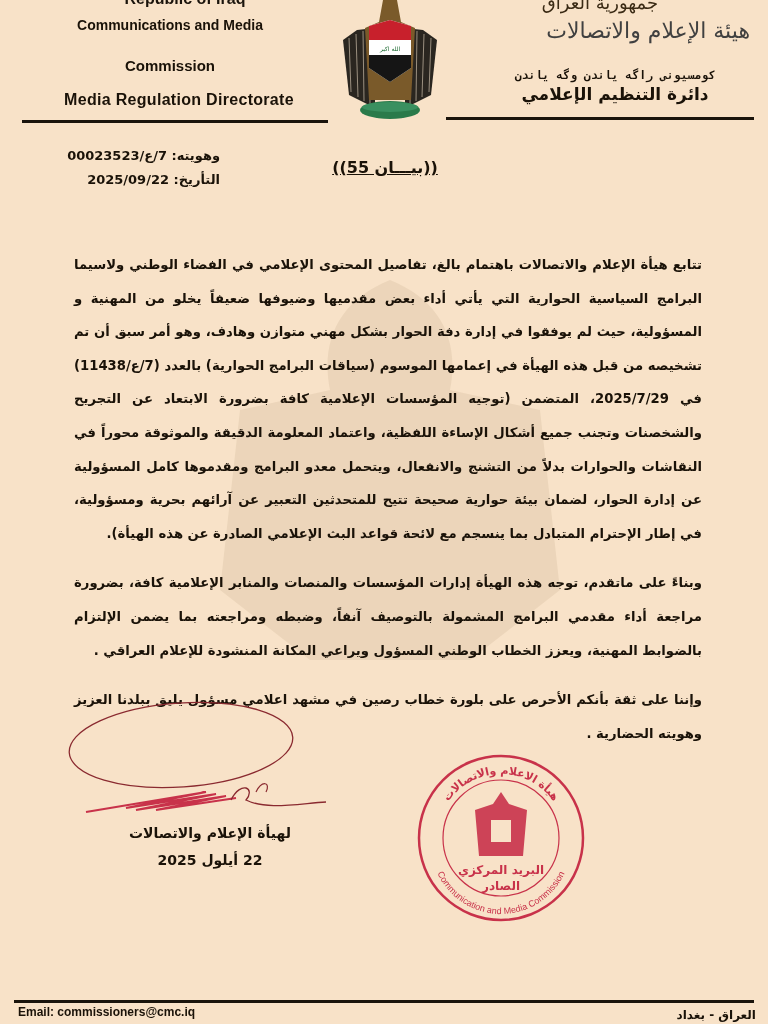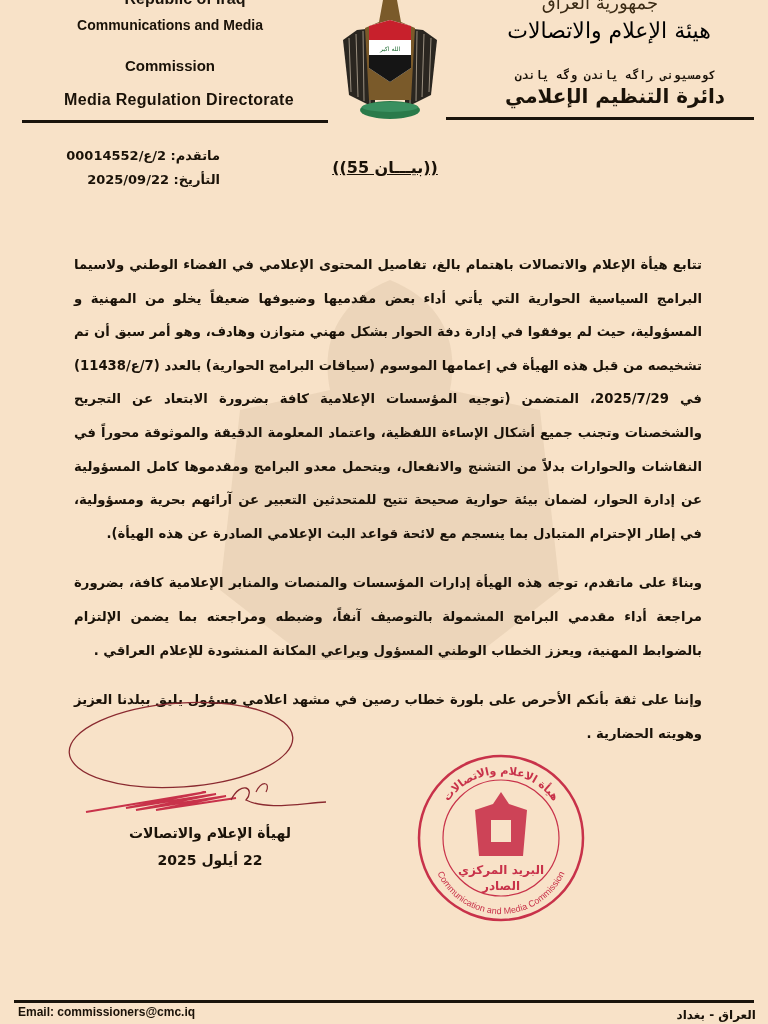--- a/index.html
+++ b/index.html
@@ -14,23 +14,23 @@
   .en-top { left:60px; top:-10px; width:250px; text-align:center; font-family:"Liberation Sans", sans-serif; font-weight:bold; font-size:16px; color:#1b140c; }
   .en-line2 { left:40px; top:17px; width:260px; text-align:center; font-family:"Liberation Sans", sans-serif; font-weight:bold; font-size:14px; }
   .en-line3 { left:60px; top:57px; width:220px; text-align:center; font-family:"Liberation Sans", sans-serif; font-weight:bold; font-size:15px; }
   .en-line4 { left:34px; top:91px; width:290px; text-align:center; font-family:"Liberation Sans", sans-serif; font-weight:bold; font-size:16px; letter-spacing:0.3px; }
   .rule-left { left:22px; top:120px; width:306px; height:3px; background:#1a140c; }
   .rule-right { left:446px; top:117px; width:308px; height:3px; background:#1a140c; }
   
   .emblem { left:335px; top:0px; width:110px; height:130px; }
   
   .ar-top { left:480px; top:-8px; width:240px; text-align:center; font-family:"DejaVu Serif", serif; font-size:18px; color:#3a2a14; direction:rtl; }
-  .ar-calli { left:484px; top:18px; width:250px; text-align:center; font-family:"DejaVu Serif", serif; font-size:22px; color:#000000; direction:rtl; }
+  .ar-calli { left:500px; top:18px; width:250px; text-align:right; font-family:"DejaVu Serif", serif; font-size:22px; color:#404040; direction:rtl; }
   .ar-kurdish { left:490px; top:68px; width:250px; text-align:center; font-family:Liberation Mono, monospace; font-weight:bold; font-size:11.5px; direction:rtl; }
-  .ar-dir { left:500px; top:84px; width:230px; text-align:center; font-family:"DejaVu Sans", sans-serif; font-weight:bold; font-size:20px; direction:rtl; letter-spacing:1px; }
+  .ar-dir { left:500px; top:84px; width:230px; text-align:center; font-family:"DejaVu Sans", sans-serif; font-weight:bold; font-size:17px; direction:rtl; letter-spacing:1px; }
   
   .ref { left:60px; top:148px; width:160px; font-size:13px; direction:rtl; text-align:right; font-weight:bold; }
   .date { left:60px; top:172px; width:160px; font-size:13px; direction:rtl; text-align:right; font-weight:bold; }
   .title { left:330px; top:158px; width:110px; text-align:center; font-size:16px; font-weight:bold; direction:rtl; text-decoration:underline; }
   
   .body-wrap { left:58px; top:232px; width:660px; direction:rtl; text-align:justify; font-size:13.2px; font-weight:bold; line-height:33.6px; }
   .body-wrap p { margin:16px; }
   
   .wm { left:200px; top:260px; width:380px; height:460px; opacity:0.08; }
   
@@ -82,22 +82,22 @@
   <ellipse cx="55" cy="107" rx="28" ry="5" fill="#3a9060"></ellipse>
 </svg>
 
 <div class="abs ar-top">جمهورية العراق</div>
 <div class="abs ar-calli">هيئة الإعلام والاتصالات</div>
 <div class="abs ar-kurdish">كومسيونى راگه ياندن وگه ياندن</div>
 <div class="abs ar-dir">دائرة التنظيم الإعلامي</div>
 <div class="abs rule-right"></div>
 
 <div class="abs ref">
-  <span>ماتقدم:</span>
-  <span>2/ع/00014552</span>
+  <span>وهويته:</span>
+  <span>7/ع/00023523</span>
 </div>
 <div class="abs date">
   <span>التأريخ:</span>
   <span>2025/09/22</span>
 </div>
 <div class="abs title">((بيـــان 55))</div>
 
 <div class="abs body-wrap">
   <p>تتابع هيأة الإعلام والاتصالات باهتمام بالغ، تفاصيل المحتوى الإعلامي في الفضاء الوطني ولاسيما البرامج السياسية الحوارية التي يأتي أداء بعض مقدميها وضيوفها ضعيفاً يخلو من المهنية و المسؤولية، حيث لم يوفقوا في إدارة دفة الحوار بشكل مهني متوازن وهادف، وهو أمر سبق أن تم تشخيصه من قبل هذه الهيأة في إعمامها الموسوم (سياقات البرامج الحوارية) بالعدد (7/ع/11438) في 2025/7/29، المتضمن (توجيه المؤسسات الإعلامية كافة بضرورة الابتعاد عن التجريح والشخصنات وتجنب جميع أشكال الإساءة اللفظية، واعتماد المعلومة الدقيقة والموثوقة محوراً في النقاشات والحوارات بدلاً من التشنج والانفعال، ويتحمل معدو البرامج ومقدموها كامل المسؤولية عن إدارة الحوار، لضمان بيئة حوارية صحيحة تتيح للمتحدثين التعبير عن آرائهم بحرية ومسؤولية، في إطار الإحترام المتبادل بما ينسجم مع لائحة قواعد البث الإعلامي الصادرة عن هذه الهيأة).</p>
   <p>وبناءً على ماتقدم، توجه هذه الهيأة إدارات المؤسسات والمنصات والمنابر الإعلامية كافة، بضرورة مراجعة أداء مقدمي البرامج المشمولة بالتوصيف آنفاً، وضبطه ومراجعته بما يضمن الإلتزام بالضوابط المهنية، ويعزز الخطاب الوطني المسؤول ويراعي المكانة المنشودة للإعلام العراقي .</p>

